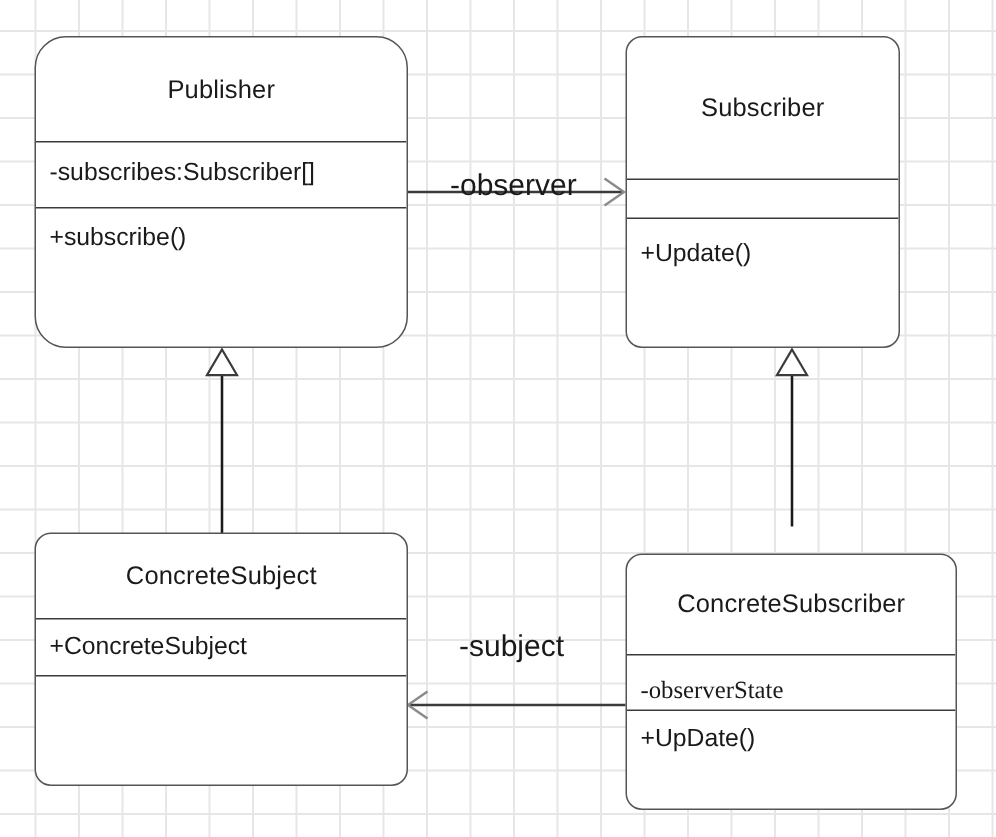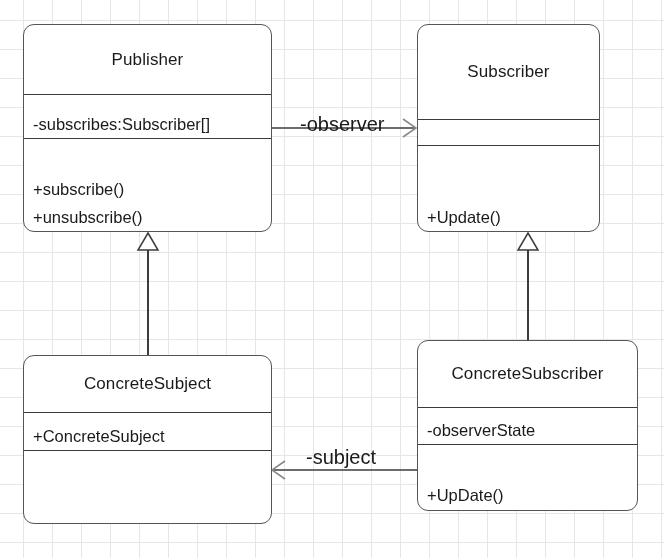--- a/index.html
+++ b/index.html
@@ -63,21 +63,21 @@
     display: flex;
     align-items: center;
     font-size: 16.5px;
     color: #1a1a1a;
     padding-left: 9px;
     white-space: nowrap;
   }
   .member-list {
     display: flex;
     flex-direction: column;
-    justify-content: flex-end;
+    justify-content: flex-start;
     padding-top: 5px;
   }
   .member-list .member {
     height: 28px;
   }
   .edge-label {
     position: absolute;
     font-size: 20px;
     color: #1a1a1a;
     background: transparent;
@@ -106,54 +106,53 @@
       <line x1="148" y1="361" x2="148" y2="250" stroke="#1a1a1a" stroke-width="1.7"></line>
       <polygon points="148,233 158,250 138,250" fill="#ffffff" stroke="#3b3b3b" stroke-width="1.5"></polygon>
     </g>
 
     <g>
       <line x1="528" y1="351" x2="528" y2="250" stroke="#1a1a1a" stroke-width="1.7"></line>
       <polygon points="528,233 538,250 518,250" fill="#ffffff" stroke="#3b3b3b" stroke-width="1.5"></polygon>
     </g>
   </svg>
 
-  <div class="uml-class" id="cls-publisher" style="left:23px; top:24px; width:249px; height:208px;">
+  <div class="uml-class" id="cls-publisher" style="left:23px; top:24px; width:249px; height:208px;border-radius:21px;">
     <div class="compartment class-title" style="height:69px;">Publisher</div>
     <div class="compartment comp-sep member-list" style="height:44px; padding-top:6px;">
       <div class="member">-subscribes:Subscriber[]</div>
     </div>
     <div class="compartment comp-sep member-list" style="height:93px;">
       <div class="member">+subscribe()</div>
-      <div class="member">+unsubscribe()</div>
     </div>
   </div>
 
   <div class="uml-class" id="cls-subscriber" style="left:417px; top:24px; width:183px; height:208px;">
     <div class="compartment class-title" style="height:94px;">Subscriber</div>
     <div class="compartment comp-sep" style="height:26px;"></div>
     <div class="compartment comp-sep member-list" style="height:86px; padding-top:9px;">
       <div class="member">+Update()</div>
     </div>
   </div>
 
   <div class="uml-class" id="cls-concrete-subject" style="left:23px; top:355px; width:249px; height:169px;">
     <div class="compartment class-title" style="height:56px;">ConcreteSubject</div>
     <div class="compartment comp-sep member-list" style="height:38px; padding-top:4px;">
       <div class="member">+ConcreteSubject</div>
     </div>
     <div class="compartment comp-sep" style="height:73px;"></div>
   </div>
 
-  <div class="uml-class" id="cls-concrete-subscriber" style="left:417px; top:340px; width:221px; height:171px;">
+  <div class="uml-class" id="cls-concrete-subscriber" style="left:417px; top:369px; width:221px; height:171px;">
     <div class="compartment class-title" style="height:66px;">ConcreteSubscriber</div>
-    <div class="compartment comp-sep member-list" style="height:37px; padding-top:9px;">
+    <div class="compartment comp-sep member-list" style="height:37px; padding-top:9px;font-family:Liberation Serif, serif;">
       <div class="member">-observerState</div>
     </div>
     <div class="compartment comp-sep member-list" style="height:65px; padding-top:4px;">
       <div class="member">+UpDate()</div>
     </div>
   </div>
 
   <div class="edge-label" style="left:300px; top:113px;">-observer</div>
 
-  <div class="edge-label" style="left:306px; top:446px;">-subject</div>
+  <div class="edge-label" style="left:306px; top:420px;">-subject</div>
 
 </div>
 
 </body></html>

